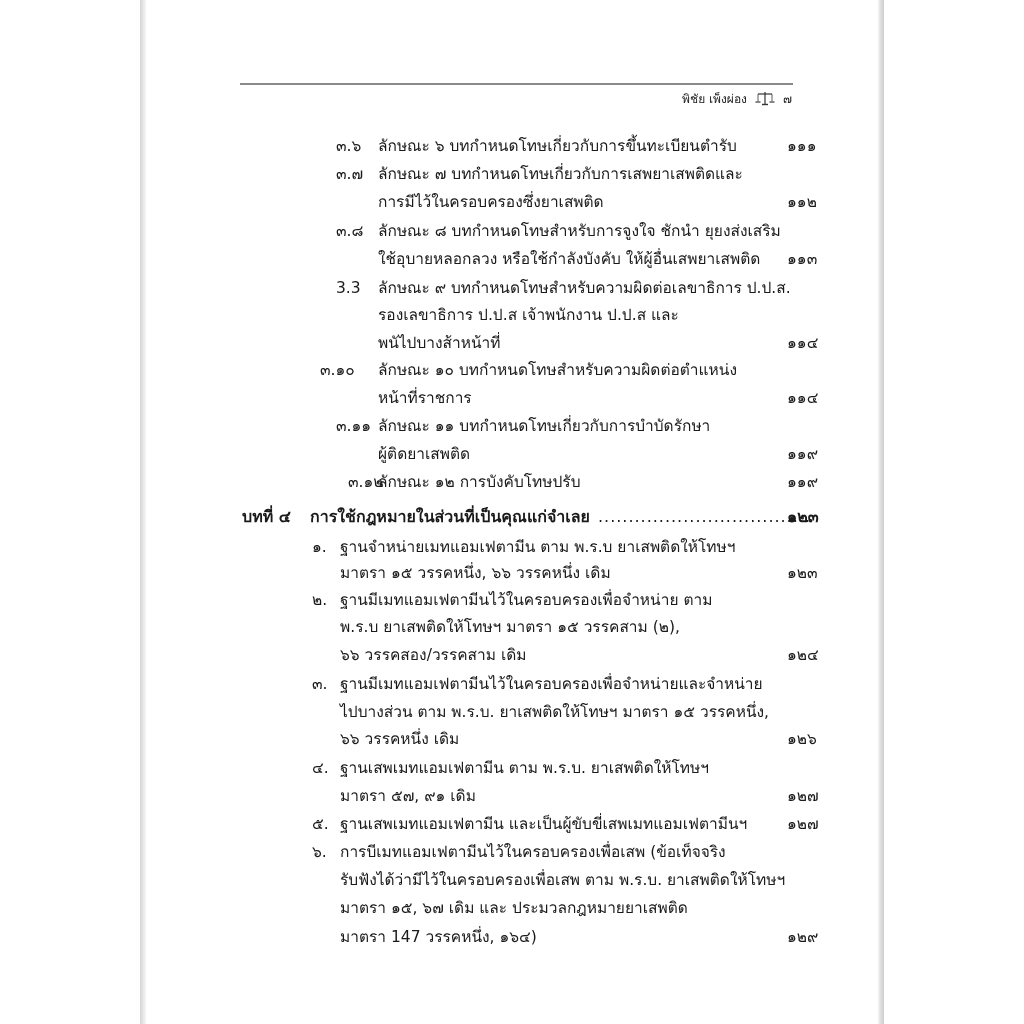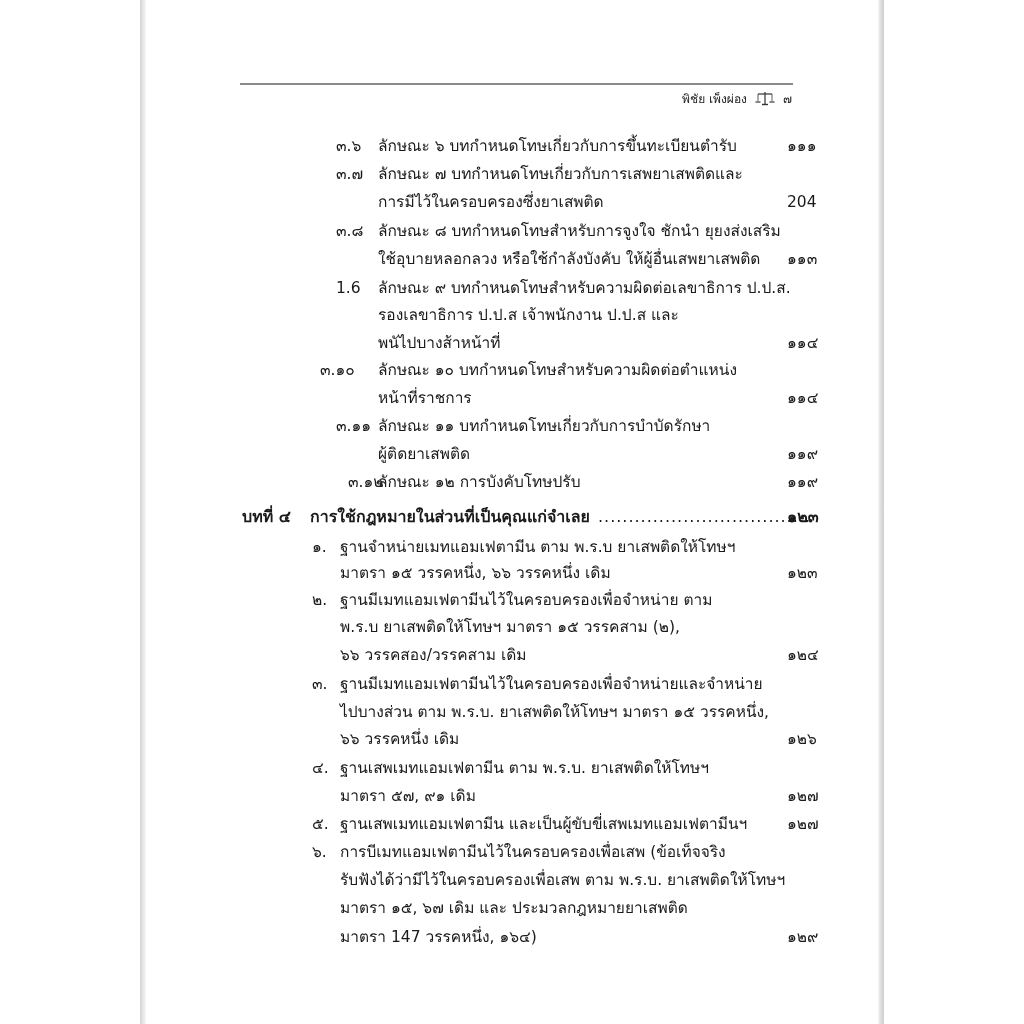--- a/index.html
+++ b/index.html
@@ -53,34 +53,34 @@
     <span class="num" style="left:378px">ลักษณะ ๖ บทกำหนดโทษเกี่ยวกับการขึ้นทะเบียนตำรับ</span>
     <span class="page">๑๑๑</span>
   </div>
 
   <div class="row" style="left:0;top:164px;width:800px;">
     <span class="num" style="left:336px">๓.๗</span>
     <span class="num" style="left:378px">ลักษณะ ๗ บทกำหนดโทษเกี่ยวกับการเสพยาเสพติดและ</span>
   </div>
   <div class="row" style="left:0;top:192px;width:800px;">
     <span class="num" style="left:378px">การมีไว้ในครอบครองซึ่งยาเสพติด</span>
-    <span class="page">204</span>
+    <span class="page">๑๑๒</span>
   </div>
 
   <div class="row" style="left:0;top:221px;width:800px;">
     <span class="num" style="left:336px">๓.๘</span>
     <span class="num" style="left:378px">ลักษณะ ๘ บทกำหนดโทษสำหรับการจูงใจ ชักนำ ยุยงส่งเสริม</span>
   </div>
   <div class="row" style="left:0;top:249px;width:800px;">
     <span class="num" style="left:378px">ใช้อุบายหลอกลวง หรือใช้กำลังบังคับ ให้ผู้อื่นเสพยาเสพติด</span>
     <span class="page">๑๑๓</span>
   </div>
 
   <div class="row" style="left:0;top:278px;width:800px;">
-    <span class="num" style="left:336px">1.6</span>
+    <span class="num" style="left:336px">3.3</span>
     <span class="num" style="left:378px">ลักษณะ ๙ บทกำหนดโทษสำหรับความผิดต่อเลขาธิการ ป.ป.ส.</span>
   </div>
   <div class="row" style="left:0;top:305px;width:800px;">
     <span class="num" style="left:378px">รองเลขาธิการ ป.ป.ส  เจ้าพนักงาน ป.ป.ส และ</span>
   </div>
   <div class="row" style="left:0;top:333px;width:800px;">
     <span class="num" style="left:378px">พนัไปบางส้าหน้าที่</span>
     <span class="page">๑๑๔</span>
   </div>
 

